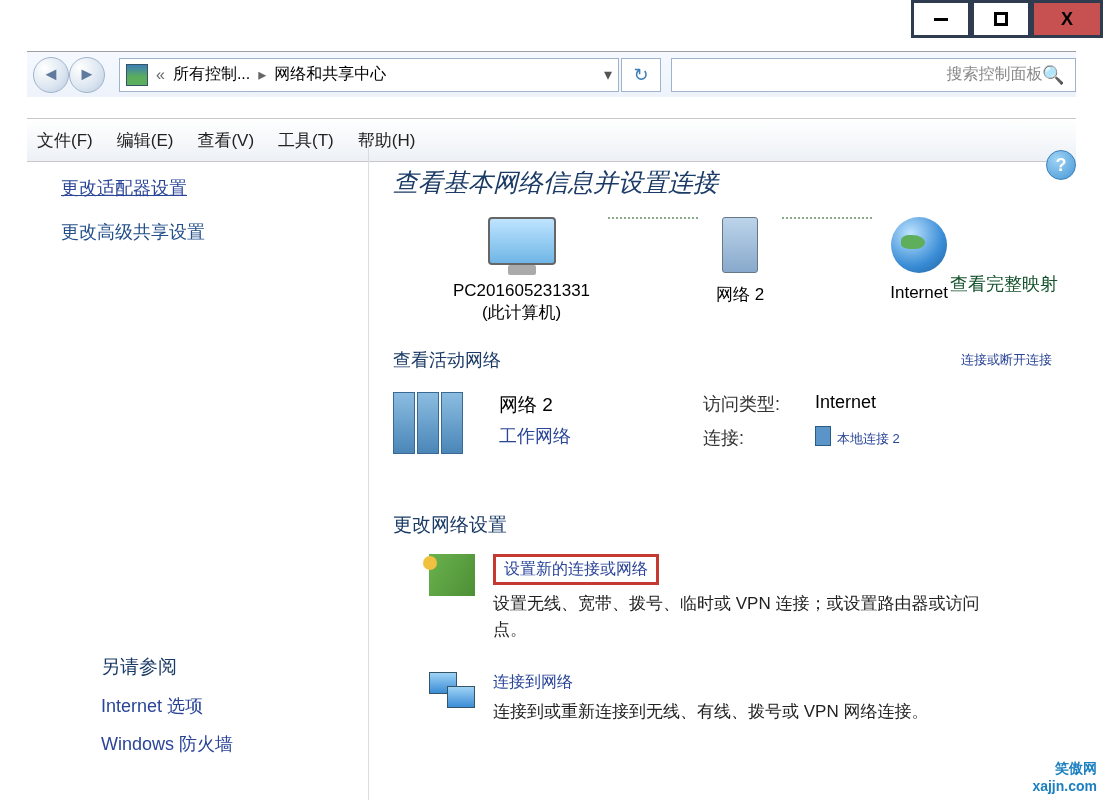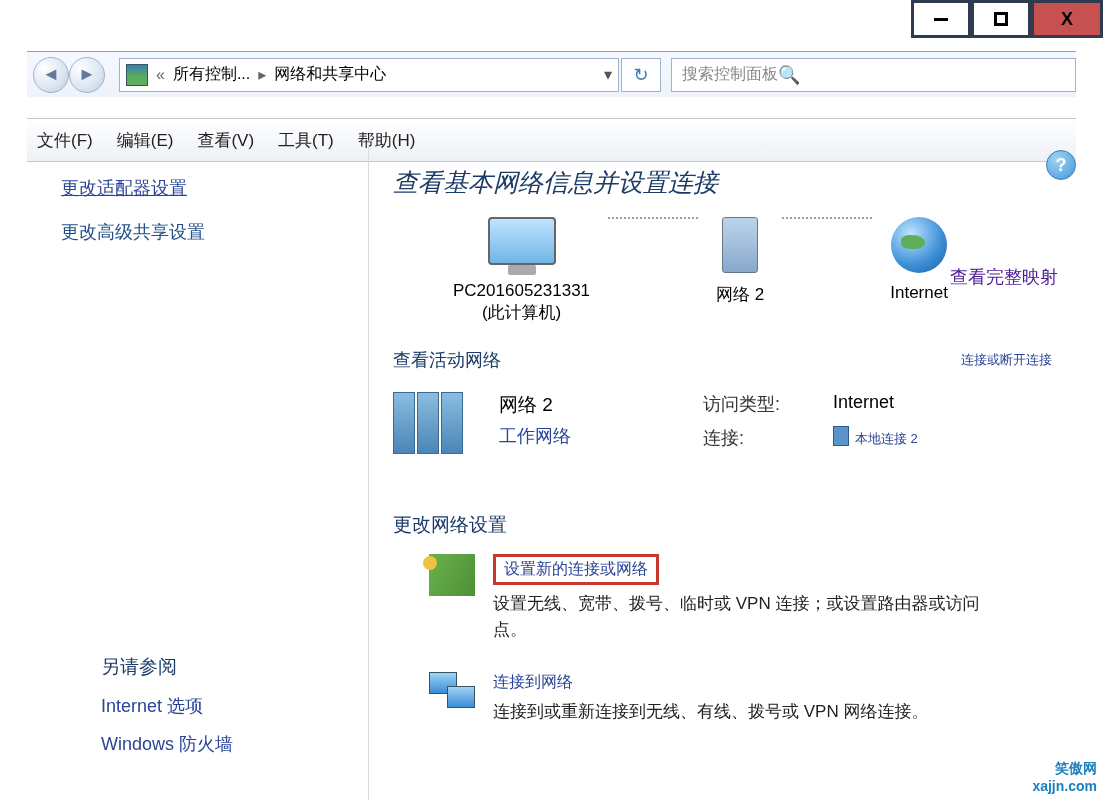--- a/index.html
+++ b/index.html
@@ -14,21 +14,21 @@
 
   
   .explorer-bar { position: absolute; top: 51px; left: 27px; right: 27px; height: 46px; display: flex; align-items: center; border-top: 1px solid #9e9e9e; background: linear-gradient(#f5f9ff,#eef3fb); }
   .nav-buttons { display: flex; gap: 0; margin-left: 6px; }
   .nav-btn { width: 36px; height: 36px; border-radius: 50%; background: radial-gradient(circle at 30% 30%, #fff, #dbe5f0 60%, #b8c9de); border: 1px solid #9fb3cc; display: flex; align-items: center; justify-content: center; color: #5f7a9d; font-size: 18px; }
   .address-bar { flex: 0 0 500px; margin-left: 14px; height: 34px; border: 1px solid #9fb3cc; background: #fff; display: flex; align-items: center; gap: 8px; padding: 0 6px; font-size: 16px; }
   .address-icon { width: 22px; height: 22px; background: linear-gradient(#3b7eb8, #5bae5b 60%); border: 1px solid #356; }
   .addr-sep { color: #666; }
   .addr-drop { margin-left: auto; color: #555; }
   .refresh-box { width: 40px; height: 34px; border: 1px solid #9fb3cc; background: #fff; display: flex; align-items: center; justify-content: center; color: #3b7eb8; font-size: 18px; margin-left: 2px; }
-  .search-box { flex: 1; margin-left: 10px; height: 34px; border: 1px solid #9fb3cc; background: #fff; display: flex; align-items: center; justify-content: flex-start; padding: 0 10px; color: #888; font-size: 16px; }
+  .search-box { flex: 1; margin-left: 10px; height: 34px; border: 1px solid #9fb3cc; background: #fff; display: flex; align-items: center; justify-content: flex-end; padding: 0 10px; color: #888; font-size: 16px; }
   .search-icon { color: #2a5db0; font-size: 18px; }
 
   
   .menu-bar { position: absolute; top: 118px; left: 27px; right: 27px; height: 44px; display: flex; align-items: center; gap: 24px; padding-left: 10px; font-size: 17px; color: #222; border-top: 1px solid #c7c7c7; border-bottom: 1px solid #c7c7c7; background: linear-gradient(#fff,#edf1f6); }
 
   
   .main { position: absolute; top: 146px; left: 27px; right: 27px; bottom: 0; display: flex; }
   .sidebar { width: 342px; padding: 30px 34px; border-right: 1px solid #d8dde4; display: flex; flex-direction: column; gap: 20px; font-size: 18px; }
   .sidebar a { color: #224f8a; text-decoration: none; }
   .sidebar .hl { color: #2a4598; text-decoration: underline; }
@@ -41,35 +41,35 @@
   .h1 { font-size: 25px; color: #1b3b66; margin-bottom: 18px; font-style: italic; }
 
   .net-map { display: flex; align-items: flex-start; gap: 18px; margin-left: 60px; }
   .net-node { display: flex; flex-direction: column; align-items: center; font-size: 17px; }
   .monitor { width: 68px; height: 48px; border: 2px solid #666; border-radius: 4px; background: linear-gradient(#bfe4ff,#6fb6e6); position: relative; }
   .monitor::after { content:""; position:absolute; bottom:-12px; left:50%; transform:translateX(-50%); width:28px; height:10px; background:#aaa; border-radius:2px; }
   .netdev { width: 36px; height: 56px; background: linear-gradient(#bcd4ea,#88a9cc); border: 1px solid #678; border-radius: 3px; }
   .globe { width: 56px; height: 56px; border-radius: 50%; background: radial-gradient(circle at 35% 30%, #bfe4ff, #3a8dd6 60%, #1d5f9c); position: relative; }
   .globe::after { content:""; position:absolute; top:18px; left:10px; width:24px; height:14px; background: #5fae5b; border-radius: 40% 60% 50% 40%; }
   .link-line { flex: 0 0 90px; border-top: 2px dotted #8a8; }
-  .full-map { position: absolute; top: 48px; right: -6px; color: #4c1d95; font-size: 18px; text-align: right; }
+  .full-map { position: absolute; top: 55px; right: -6px; color: #14532d; font-size: 18px; text-align: right; }
 
   .section-row { display:flex; justify-content:space-between; align-items:center; margin-top: 24px; }
   .section-label { color: #1b3b66; font-size: 18px; }
   .link { color: #2a4598; font-size: 13px; cursor: pointer; }
 
   .active-net { display: flex; margin-top: 20px; gap: 24px; }
   .netbox-icon { width: 82px; height: 72px; }
   .bldg { width: 72px; height: 62px; display:flex; }
   .bldg span { width: 24px; background: linear-gradient(#8bbde0,#4a86b8); margin-right: 2px; border: 1px solid #3a6a94; }
   .netbox-mid { min-width: 130px; }
   .netbox-mid .name { font-size: 19px; }
   .netbox-mid .type { color: #2a4598; font-size: 18px; margin-top: 6px; }
   .netbox-right { margin-left: 50px; font-size: 18px; }
-  .netbox-right .row { display:flex; gap: 40px; margin-bottom: 10px; }
+  .netbox-right .row { display:flex; gap: 22px; margin-bottom: 10px; }
   .netbox-right .lbl { color: #333; min-width: 90px; }
   .chip { width:16px; height:20px; background:#5a94c9; border:1px solid #2b5c86; display:inline-block; vertical-align:-3px; margin-right:6px; }
 
   .change-title { color: #1b3b66; font-size: 19px; margin-top: 48px; margin-bottom: 16px; }
   .option { display:flex; gap: 18px; margin-bottom: 30px; padding-left: 36px; }
   .option .icon { width: 46px; height: 42px; }
   .opt-title { color:#2a4598; font-size: 16px; }
   .opt-title.boxed { border: 3px solid #c43a30; padding: 2px 8px; display:inline-block; }
   .opt-desc { font-size: 17px; color: #222; margin-top: 6px; line-height: 1.5; max-width: 520px; }
   .ico-plug { width:100%; height:100%; background: linear-gradient(120deg,#6ab24d,#4d8f36); position:relative; }

